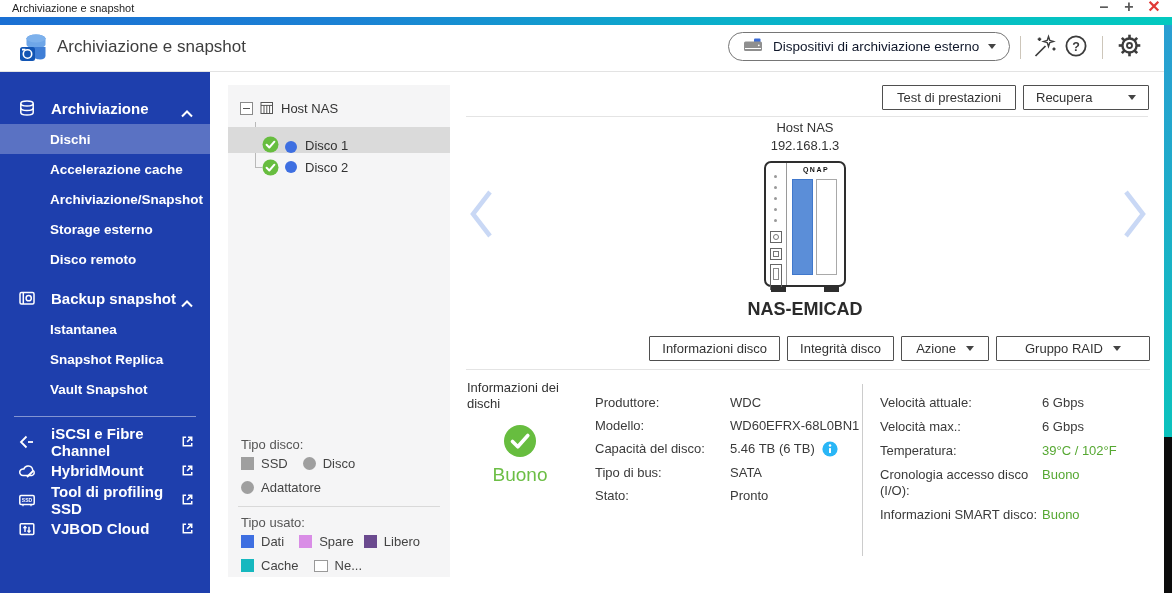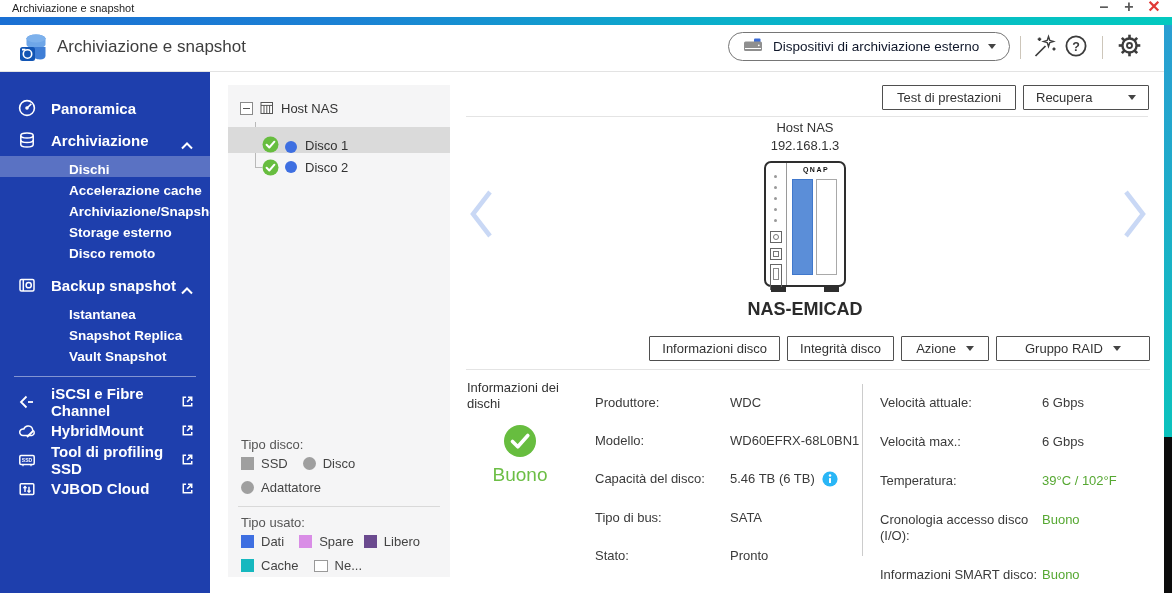--- a/index.html
+++ b/index.html
@@ -31,21 +31,21 @@
   .hdr-sep{position:absolute;top:11px;width:1px;height:23px;background:#cdc6ba;}
   .hdr-ic{position:absolute;top:8px;cursor:pointer;}
 
   
   .sidebar{position:absolute;left:0;top:72px;width:210px;height:521px;background:#1e3fad;
            box-sizing:border-box;padding-top:20px;display:flex;flex-direction:column;}
   .s-item{display:flex;align-items:center;height:32px;padding-left:16px;gap:13px;color:#fff;
           font-size:15px;font-weight:700;position:relative;cursor:pointer;flex:none;}
   .s-ico{width:22px;display:flex;justify-content:center;flex:none;}
   .s-chev{position:absolute;right:17px;top:12px;}
-  .s-sub{display:flex;align-items:flex-end;height:21px;padding-left:69px;color:#fff;
+  .s-sub{display:flex;align-items:center;height:30px;padding-left:50px;color:#fff;
          font-size:13.5px;font-weight:600;cursor:pointer;flex:none;}
   .s-sub.selected{background:#5a72c3;}
   .s-gap{height:8px;flex:none;}
   .s-div{height:1px;background:rgba(255,255,255,.45);margin:12px 14px 10px 14px;flex:none;}
   .s-ext{display:flex;align-items:center;height:29px;padding-left:16px;gap:13px;color:#fff;
          font-size:15px;font-weight:700;cursor:pointer;flex:none;}
   .s-ext .lnk{margin-left:auto;margin-right:15px;display:flex;}
 
   
   .tree{position:absolute;left:228px;top:85px;width:222px;height:492px;background:#f5f5f6;}
@@ -107,21 +107,21 @@
   .foot{position:absolute;bottom:-7px;width:15px;height:5px;background:#2e2e2e;}
   .foot.f1{left:5px;} .foot.f2{right:5px;}
   .nas-name{margin-top:12px;font-size:18px;font-weight:600;color:#2b2b2b;}
 
   .actions{position:absolute;right:14px;top:264px;display:flex;gap:7px;}
   .info-title{position:absolute;left:17px;top:308px;width:102px;font-size:13px;color:#333;
               line-height:16px;}
   .check-big{position:absolute;left:53px;top:352px;}
   .buono-big{position:absolute;left:28px;top:392px;width:84px;text-align:center;font-size:19px;
              color:#6cbe45;}
-  .fgrid{position:absolute;display:grid;row-gap:23px;font-size:13px;color:#3a3a3a;
+  .fgrid{position:absolute;display:grid;row-gap:8px;font-size:13px;color:#3a3a3a;
          line-height:15px;align-items:start;}
   .fl{left:145px;top:323px;grid-template-columns:135px auto;}
   .fr{left:430px;top:323px;grid-template-columns:162px auto;width:272px;line-height:16px;}
   .green{color:#56a832;}
   .vflex{display:flex;align-items:flex-start;gap:7px;}
   .vdiv{position:absolute;left:412px;top:312px;width:1px;height:172px;background:#cccccc;}
 
   
   .strip-teal{position:absolute;left:1164px;top:25px;width:8px;height:412px;
               background:linear-gradient(180deg,#2a9ed2,#0cc2bd);}
@@ -196,30 +196,20 @@
           <line x1="13" y1="6.2" x2="13" y2="2.6"></line>
             <line x1="17.8" y1="8.2" x2="20.4" y2="5.6"></line>
         </g>
         <circle cx="13" cy="13" r="6.8" fill="none" stroke="#3c3c3c" stroke-width="2.3"></circle>
         <circle cx="13" cy="13" r="2.4" fill="none" stroke="#3c3c3c" stroke-width="1.8"></circle>
       </svg>
     </span>
   </div>
 
   <div class="sidebar">
-    <div class="s-item">
-      <span class="s-ico">
-        <svg width="20" height="20" viewBox="0 0 20 20" fill="none" stroke="#fff" stroke-width="1.6">
-          <circle cx="10" cy="10" r="7.4"></circle>
-            <line x1="10" y1="10" x2="14.3" y2="5.9"></line>
-          <circle cx="10" cy="10" r="1" fill="#fff"></circle>
-        </svg>
-      </span>
-      <span>Panoramica</span>
-    </div>
     <div class="s-item">
       <span class="s-ico">
         <svg width="20" height="20" viewBox="0 0 20 20" fill="none" stroke="#fff" stroke-width="1.5">
           <ellipse cx="10" cy="5.4" rx="6.2" ry="2.5"></ellipse>
           <path d="M3.8 5.4 v9.2 c0 1.4 2.8 2.5 6.2 2.5 s6.2 -1.1 6.2 -2.5 v-9.2"></path>
           <path d="M3.8 10 c0 1.4 2.8 2.5 6.2 2.5 s6.2 -1.1 6.2 -2.5"></path>
         </svg>
       </span>
       <span>Archiviazione</span>
       <span class="s-chev">

